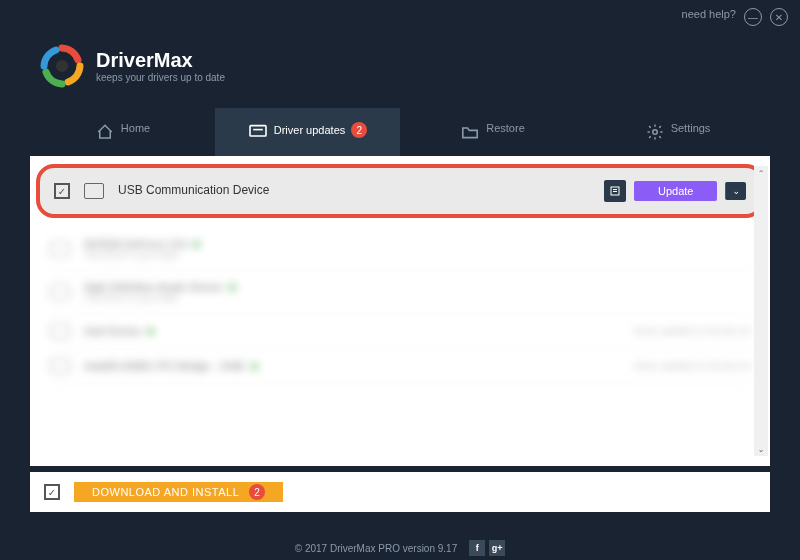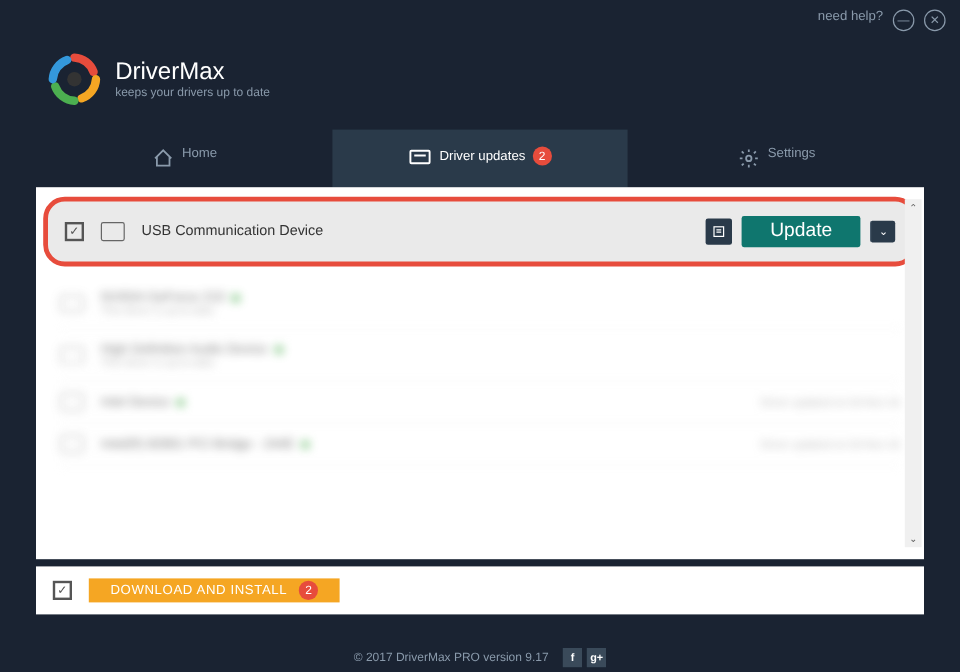--- a/index.html
+++ b/index.html
@@ -4,37 +4,37 @@
 <style>
 *{margin:0;padding:0;box-sizing:border-box;font-family:Arial,sans-serif}
 body{background:#1a2332;width:800px;height:560px;overflow:hidden;position:relative}
 .titlebar{display:flex;justify-content:flex-end;align-items:flex-start;padding:8px 12px;gap:8px}
 .help-link{color:#8a9aab;font-size:11px;cursor:pointer}
 .win-btn{width:18px;height:18px;border:1px solid #8a9aab;border-radius:50%;display:flex;align-items:center;justify-content:center;color:#8a9aab;font-size:10px;cursor:pointer}
 .header{display:flex;align-items:center;padding:10px 40px 20px;gap:12px}
 .logo{width:44px;height:44px;position:relative}
 .logo svg{width:100%;height:100%}
 .brand{color:#fff}
-.brand-title{font-size:20px;font-weight:400}
+.brand-title{font-size:20px;font-weight:700}
 .brand-tag{font-size:10px;color:#8a9aab}
 .nav{display:flex;padding:0 30px}
 .nav-item{flex:1;display:flex;align-items:flex-start;justify-content:center;padding:14px 0;color:#8a9aab;cursor:pointer;position:relative;gap:6px}
 .nav-item.active{background:#2a3a4a;color:#fff}
 .nav-icon{width:20px;height:20px;display:flex;align-items:center;justify-content:center}
 .nav-label{font-size:11px;display:flex;align-items:center;gap:6px}
 .badge{background:#e74c3c;color:#fff;border-radius:50%;width:16px;height:16px;display:flex;align-items:center;justify-content:center;font-size:10px}
 .content{background:#fff;margin:0 30px;height:310px;position:relative;overflow:hidden}
 .highlight-row{border:4px solid #e74c3c;border-radius:18px;margin:8px 6px 6px;padding:12px 14px;display:flex;align-items:center;gap:14px;background:#eaeaea}
 .checkbox{width:16px;height:16px;border:2px solid #555;display:flex;align-items:center;justify-content:center;font-size:10px;color:#555}
 .device-info{flex:1}
 .device-name{font-size:12px;color:#333;margin-bottom:2px}
 .device-status{font-size:11px;color:#666}
 .row-actions{display:flex;align-items:center;gap:8px}
 .details-btn{width:22px;height:22px;background:#2a3a4a;display:flex;align-items:center;justify-content:center;color:#fff;font-size:11px;border-radius:2px}
-.update-btn{background:#0f766e;color:#fff;padding:4px 24px;font-size:16px;display:flex;align-items:center;border-radius:2px}
+.update-btn{background:#8b5cf6;color:#fff;padding:4px 24px;font-size:11px;display:flex;align-items:center;border-radius:2px}
 .update-drop{background:#2a3a4a;color:#fff;padding:4px 6px;font-size:9px;border-left:1px solid #4a5a6a;border-radius:2px}
 .blur-list{padding:4px 20px;filter:blur(4px);opacity:0.7}
 .blur-row{display:flex;align-items:center;gap:14px;padding:10px 0;border-bottom:1px solid #eee}
 .blur-icon{width:20px;height:14px;border:1.5px solid #888;border-radius:2px}
 .blur-text{flex:1}
 .blur-title{font-size:11px;color:#444;display:flex;align-items:center;gap:6px}
 .blur-sub{font-size:9px;color:#999}
 .dot-g{width:7px;height:7px;background:#4caf50;border-radius:50%}
 .blur-right{font-size:9px;color:#999}
 .scrollbar{position:absolute;right:2px;top:10px;bottom:10px;width:14px;background:#f0f0f0}
@@ -84,20 +84,28 @@
     <div class="nav-icon">
         <svg width="20" height="16" viewBox="0 0 24 20" fill="none" stroke="currentColor" stroke-width="2">
           <rect x="2" y="2" width="20" height="13" rx="1"></rect>
           <line x1="6" y1="7" x2="18" y2="7"></line>
         </svg>
       </div>
     <div class="nav-label">
         <span>Driver updates</span>
         <span class="badge">2</span>
       </div>
+  </div>
+  <div class="nav-item">
+    <div class="nav-icon">
+        <svg width="20" height="16" viewBox="0 0 24 20" fill="none" stroke="currentColor" stroke-width="2">
+          <path d="M3 5h6l2 3h10v9H3z"></path>
+        </svg>
+      </div>
+    <div class="nav-label">Restore</div>
   </div>
   <div class="nav-item">
     <div class="nav-icon">
         <svg width="18" height="18" viewBox="0 0 24 24" fill="none" stroke="currentColor" stroke-width="2">
           <circle cx="12" cy="12" r="3"></circle>
           <path d="M12 2v3M12 19v3M4.2 4.2l2.1 2.1M17.7 17.7l2.1 2.1M2 12h3M19 12h3M4.2 19.8l2.1-2.1M17.7 6.3l2.1-2.1"></path>
         </svg>
       </div>
     <div class="nav-label">Settings</div>
   </div>

